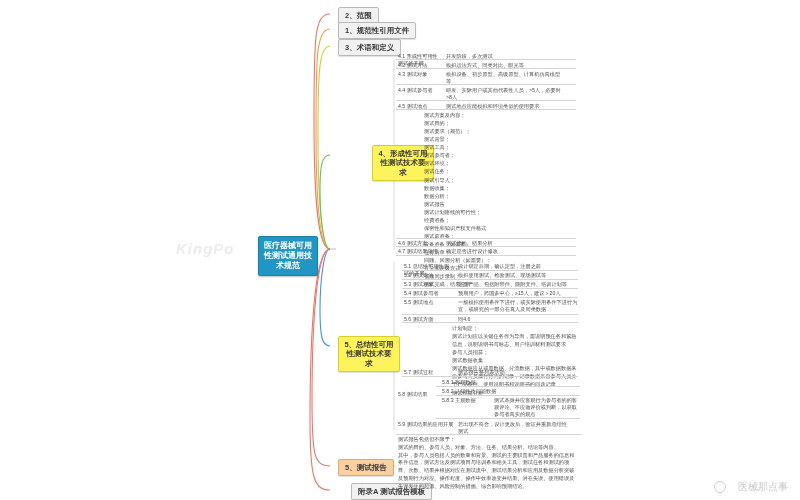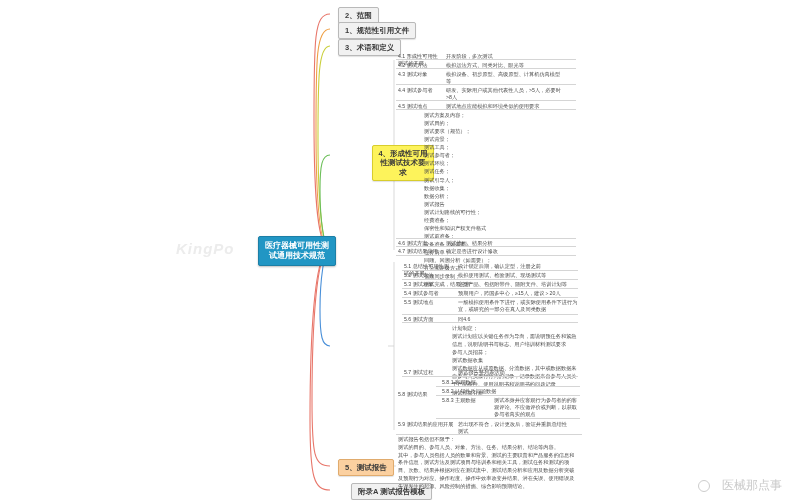--- a/index.html
+++ b/index.html
@@ -10,21 +10,21 @@
   }
   #canvas{position:absolute;inset:0;}
   svg#wires{position:absolute;left:0;top:0;width:800px;height:500px;pointer-events:none;}
 
   .node{position:absolute;box-sizing:border-box;line-height:1.25;}
 
   
   .central{
     background:#2196c4;color:#ffffff;font-weight:bold;font-size:8px;
     border:1px solid #1c7fa6;border-radius:2px;
-    padding:4px 5px;text-align:center;width:78px;
+    padding:4px 5px;text-align:center;width:60px;
     left:258px;top:236px;
     box-shadow:0 1px 2px rgba(0,0,0,.25);
   }
   
   .lvl1{
     background:#f1f1f1;border:1px solid #b9b9b9;border-radius:2px;
     font-size:7.5px;font-weight:bold;color:#3a3a3a;
     padding:3px 6px;white-space:nowrap;
     box-shadow:0 1px 1px rgba(0,0,0,.12);
   }
@@ -35,21 +35,21 @@
   .row{position:absolute;display:flex;align-items:flex-start;font-size:5.2px;color:#4a4a4a;}
   .row .k{width:44px;flex:none;padding:1px 2px;}
   .row .v{padding:1px 2px;}
   .hr{position:absolute;height:0;border-top:1px solid #d5d5d5;}
   .listcol{position:absolute;font-size:5.2px;color:#4a4a4a;line-height:1.55;}
   .listcol div{white-space:nowrap;}
 
   .para{position:absolute;font-size:5.2px;color:#4a4a4a;line-height:1.5;}
 
   .watermark{
-    position:absolute;right:18px;bottom:6px;font-size:12px;color:#c9c9c9;
+    position:absolute;right:12px;bottom:6px;font-size:10px;color:#c9c9c9;
     display:flex;align-items:center;gap:12px;
   }
   .wm-mark{width:10px;height:10px;border:1px solid #cdcdcd;border-radius:50%;}
 
   .kingpo{
     position:absolute;left:176px;top:240px;font-size:15px;color:#ececec;
     font-style:italic;letter-spacing:1px;font-weight:bold;
   }
 </style>
 </head>
@@ -87,20 +87,21 @@
   </svg>
 
   <div class="kingpo">KingPo</div>
 
   <div class="node central">医疗器械可用性测试通用技术规范</div>
 
   <div class="node lvl1" style="left:338px;top:7px;">2、范围</div>
   <div class="node lvl1" style="left:338px;top:22px;">1、规范性引用文件</div>
   <div class="node lvl1" style="left:338px;top:39px;">3、术语和定义</div>
   <div class="node lvl1 yellow" style="left:338px;top:145px;margin-left:34px;">4、形成性可用性测试技术要求</div>
+  <div class="node lvl1 yellow" style="left:338px;top:336px;">5、总结性可用性测试技术要求</div>
   <div class="node lvl1 orange" style="left:338px;top:459px;">5、测试报告</div>
   <div class="node lvl1" style="left:351px;top:483px;">附录A 测试报告模板</div>
 
   <div class="row" style="left:396px;top:52px;width:180px;">
     <span class="k">4.1 形成性可用性测试的开展</span>
     <span class="v">开发阶段，多次测试</span>
   </div>
   <div class="hr" style="left:396px;top:59px;width:180px;"></div>
 
   <div class="row" style="left:396px;top:61px;width:180px;">

